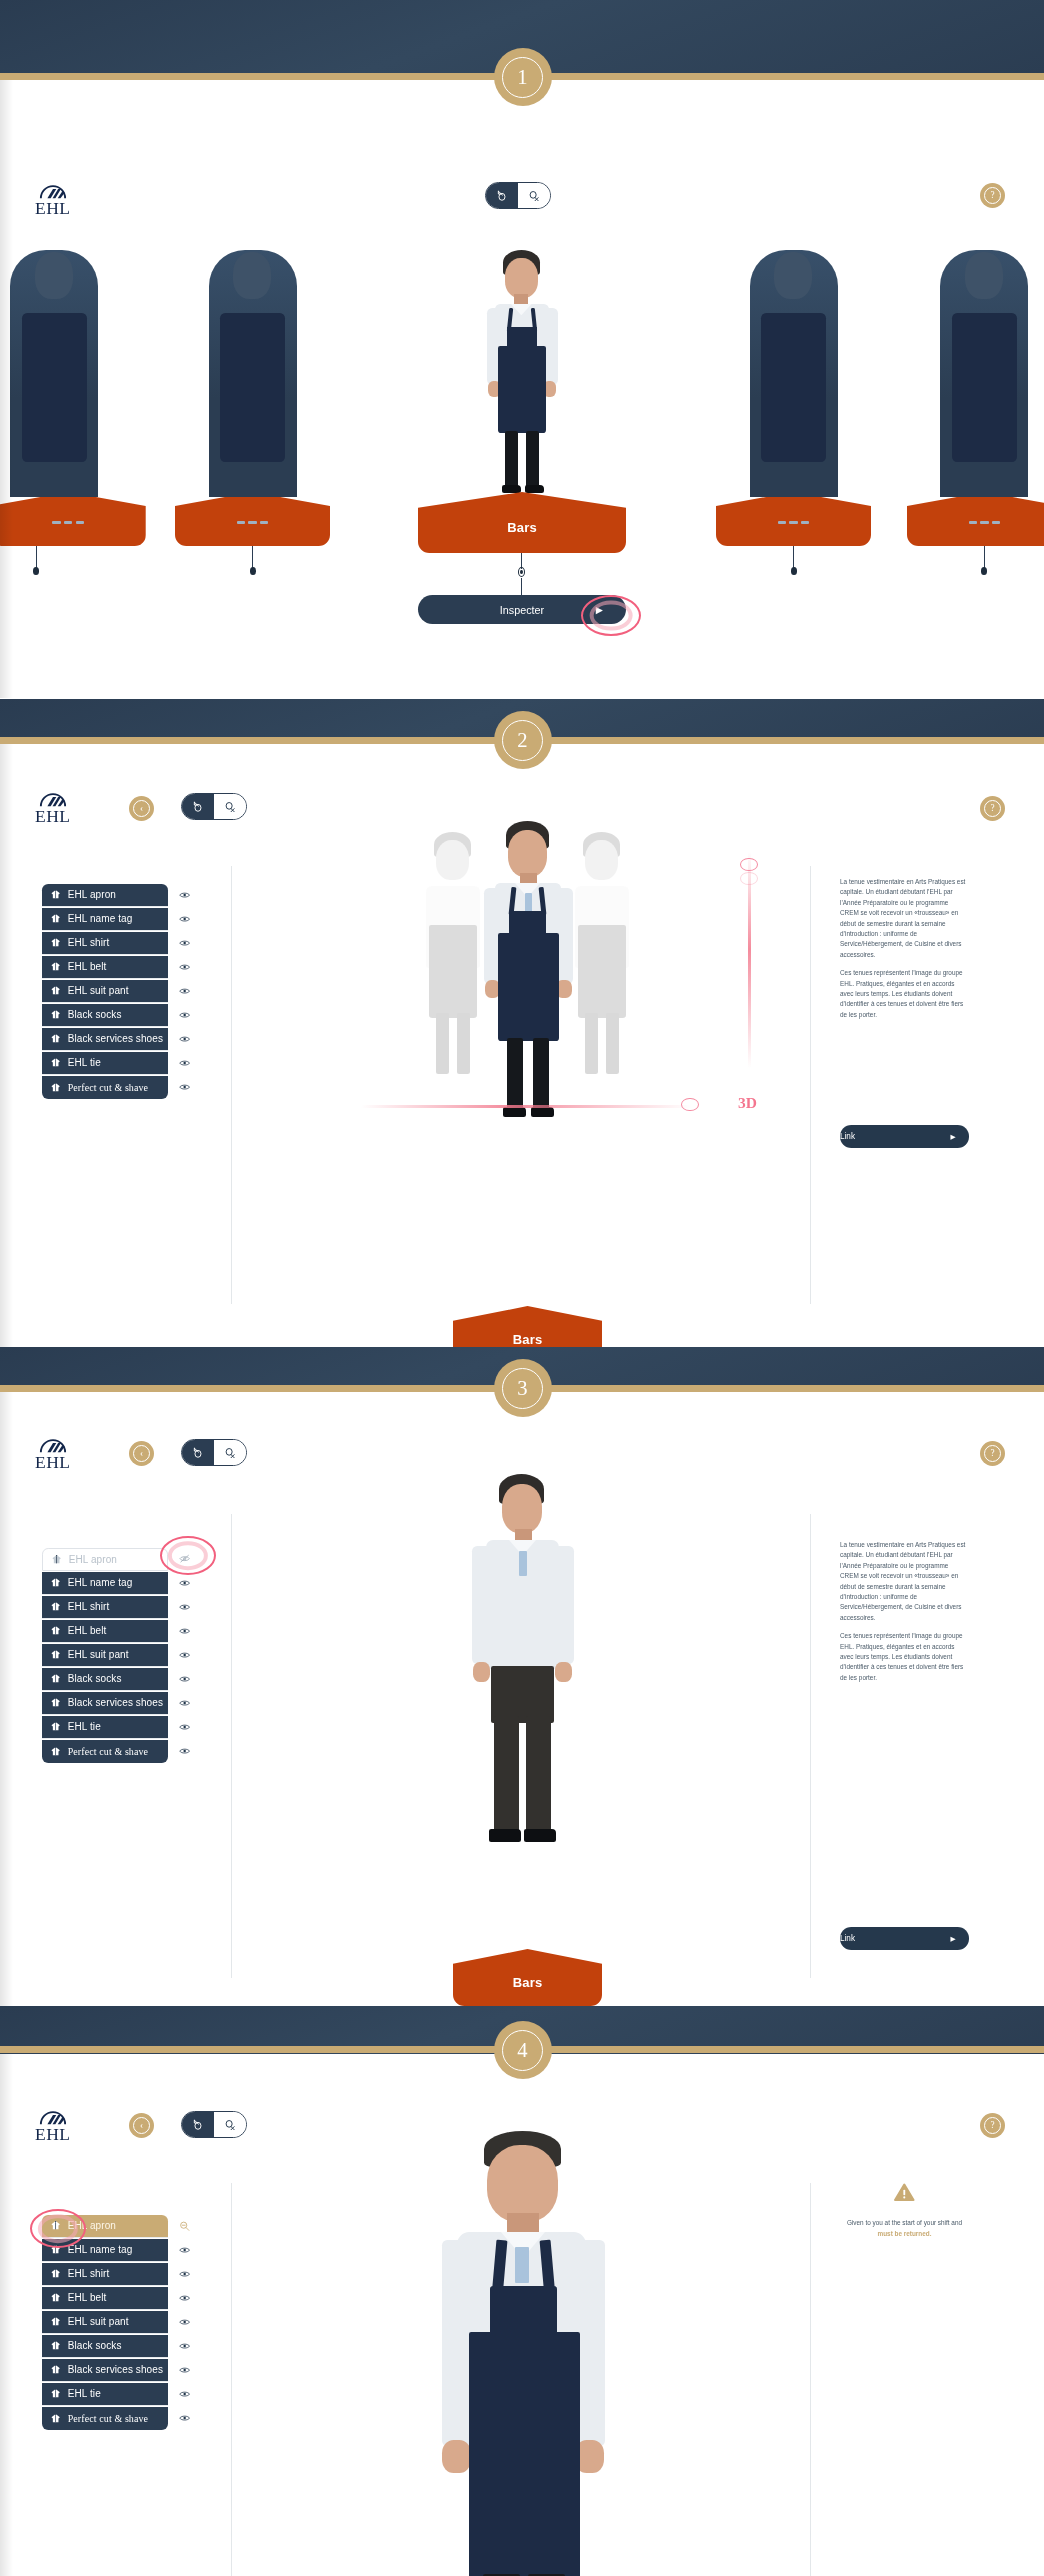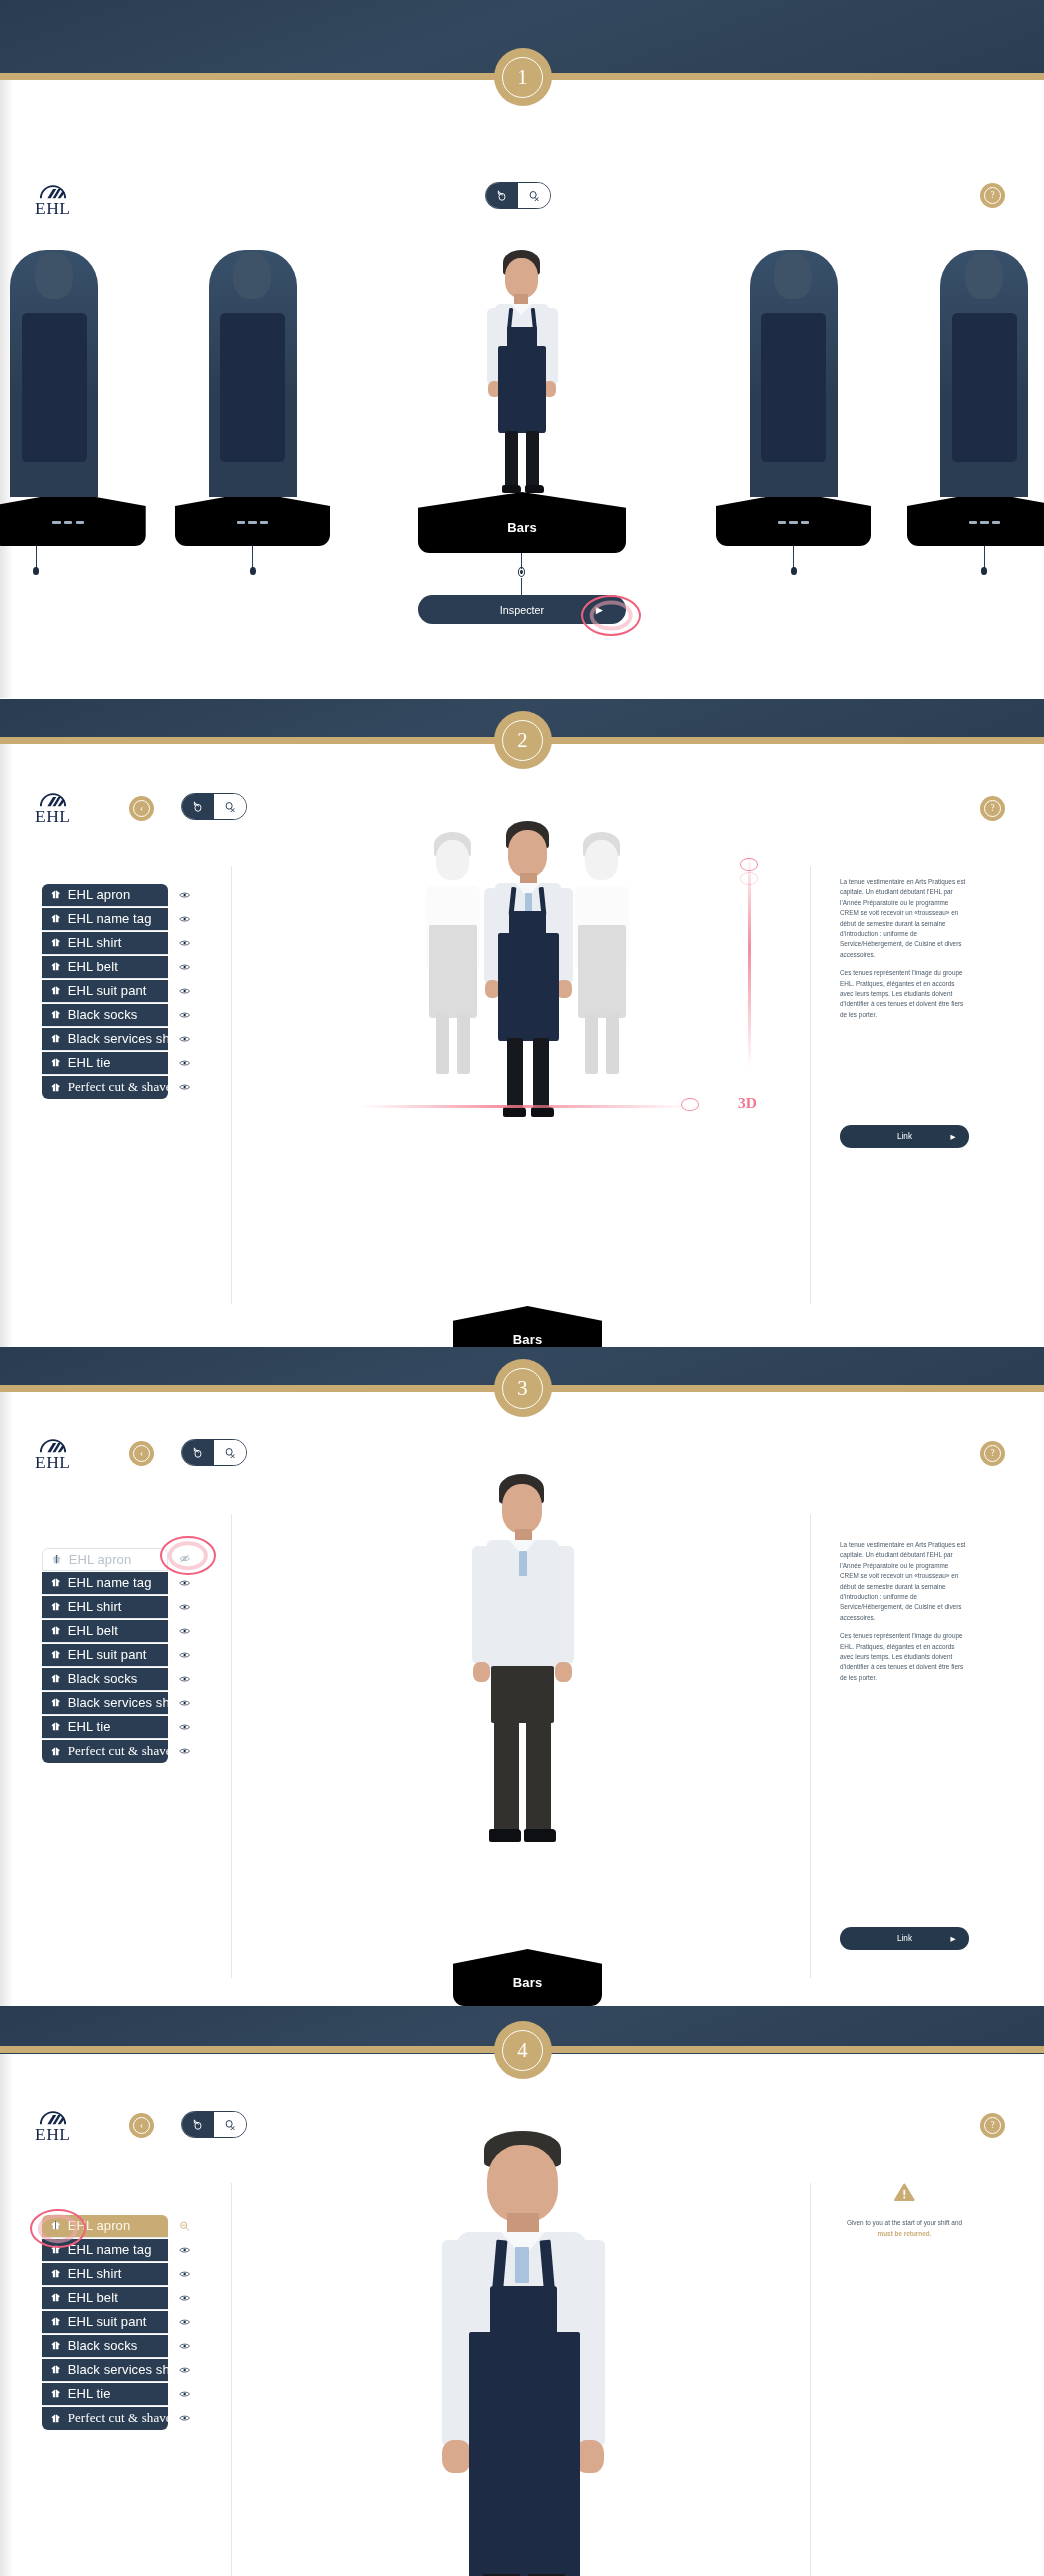--- a/index.html
+++ b/index.html
@@ -64,21 +64,21 @@
 
   .seg-toggle {
     position: absolute; display: flex; height: 27px; width: 66px;
     border-radius: 13.4px; overflow: hidden; border: 0.8px solid #2b3d52;
     cursor: pointer;
   }
   .seg { width: 33px; display: flex; align-items: center; justify-content: center; }
   .seg.on { background: #2b3d52; }
   .seg.off { background: #ffffff; }
   .pedestal {
-    position: absolute; background: #000000;
+    position: absolute; background: #c2410c;
     border-radius: 7.2px 7.2px 11.3px 11.3px;
     clip-path: polygon(50% 0%, 100% 26%, 100% 100%, 0% 100%, 0% 26%);
     display: flex; align-items: center; justify-content: center;
   }
   .pedestal .label {
     color: #ffffff; font-size: 13px; font-weight: 600; letter-spacing: 0.2px;
     margin-top: 9.3px;
   }
   .pedestal .dashes { display: flex; gap: 3.6px; margin-top: 7.2px; }
   .pedestal .dashes i { display: block; width: 8.2px; height: 2.6px; background: #9fb1c1; border-radius: 1px; }
@@ -132,35 +132,35 @@
   .item-chip {
     display: flex; align-items: center; gap: 6.2px;
     background: #2b3d52; color: #ffffff; width: 126px; height: 23px;
     padding-left: 8.2px; border-bottom: 0.8px solid #e6e9ec; cursor: pointer;
   }
   .item-row:first-child .item-chip { border-radius: 6.2px 6.2px 0 0; }
   .item-row:last-child  .item-chip { border-radius: 0 0 6.2px 6.2px; border-bottom: none; font-family: Liberation Serif, serif; }
   .item-chip.ghosted { background: #ffffff; color: #b9c2cb; border: 0.8px solid #dfe3e8; border-radius: 6.2px; }
   .item-chip.gold { background: #c9ab74; color: #fdf6e8; border-radius: 6.2px 6.2px 0 0; }
   .item-chip .shirt-ico { width: 11.3px; height: 10.3px; flex: 0 0 11.3px; }
-  .item-chip .txt { font-size: 13px; letter-spacing: 0.1px; white-space: nowrap; }
+  .item-chip .txt { font-size: 10px; letter-spacing: 0.1px; white-space: nowrap; }
   .eye-btn {
     position: absolute; left: 135px; width: 14.4px; height: 14.4px;
     display: flex; align-items: center; justify-content: center; cursor: pointer;
   }
 
   .col-div { position: absolute; width: 0.8px; background: #e3e7ea; }
 
   
   .desc { position: absolute; }
   .desc p { font-size: 6.4px; line-height: 1.62; color: #4a5a68; }
   .desc p + p { margin-top: 8.2px; }
   .link-btn {
     position: absolute; height: 23px; border-radius: 11.3px; background: #25384c;
-    color: #fff; display: flex; align-items: center; justify-content: center;
+    color: #fff; display: flex; align-items: center; justify-content: flex-start;
     font-size: 8.2px; cursor: pointer;
   }
   .link-btn .caret { position: absolute; right: 13.4px; font-size: 6.7px; }
 
   .warn-wrap { position:absolute; text-align:center; }
   .warn-wrap .tri { font-size: 17.5px; color: #c9ab74; line-height: 1; }
   .warn-wrap .msg { margin-top: 13.4px; font-size: 6.4px; line-height: 1.6; color:#4a5a68; }
   .warn-wrap .msg b { color:#c9ab74; font-weight: 700; }
 
   

